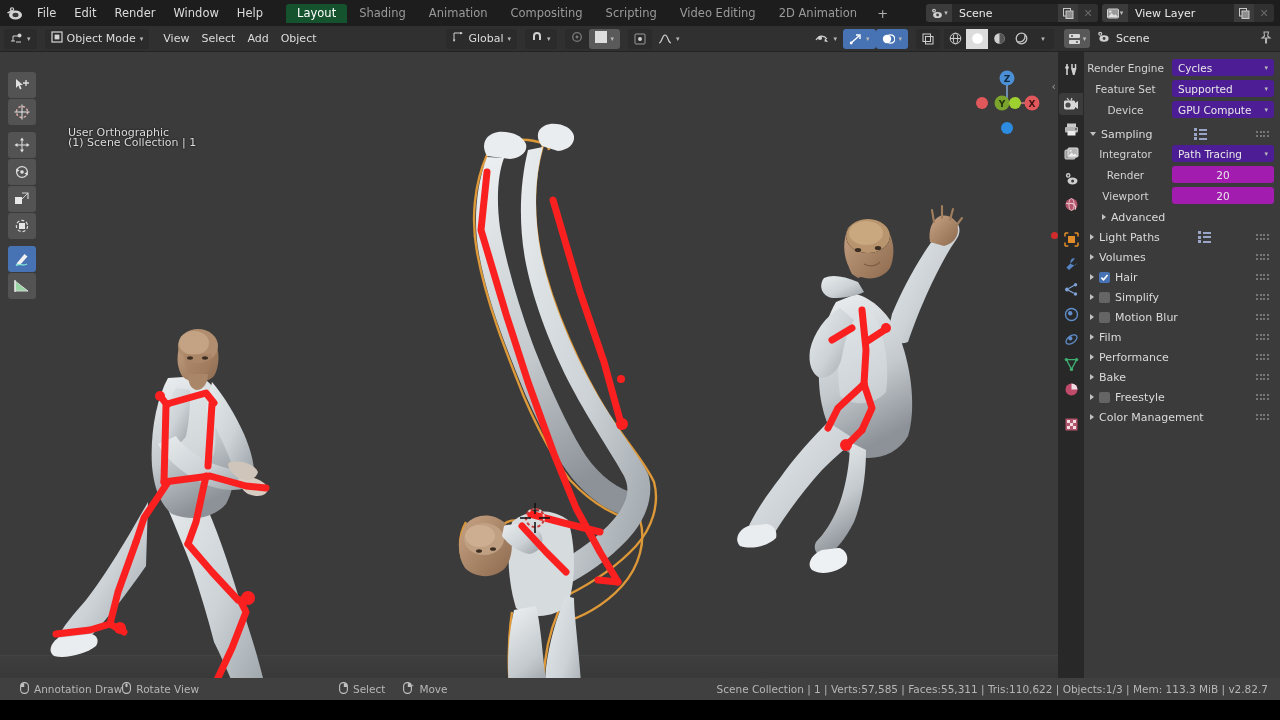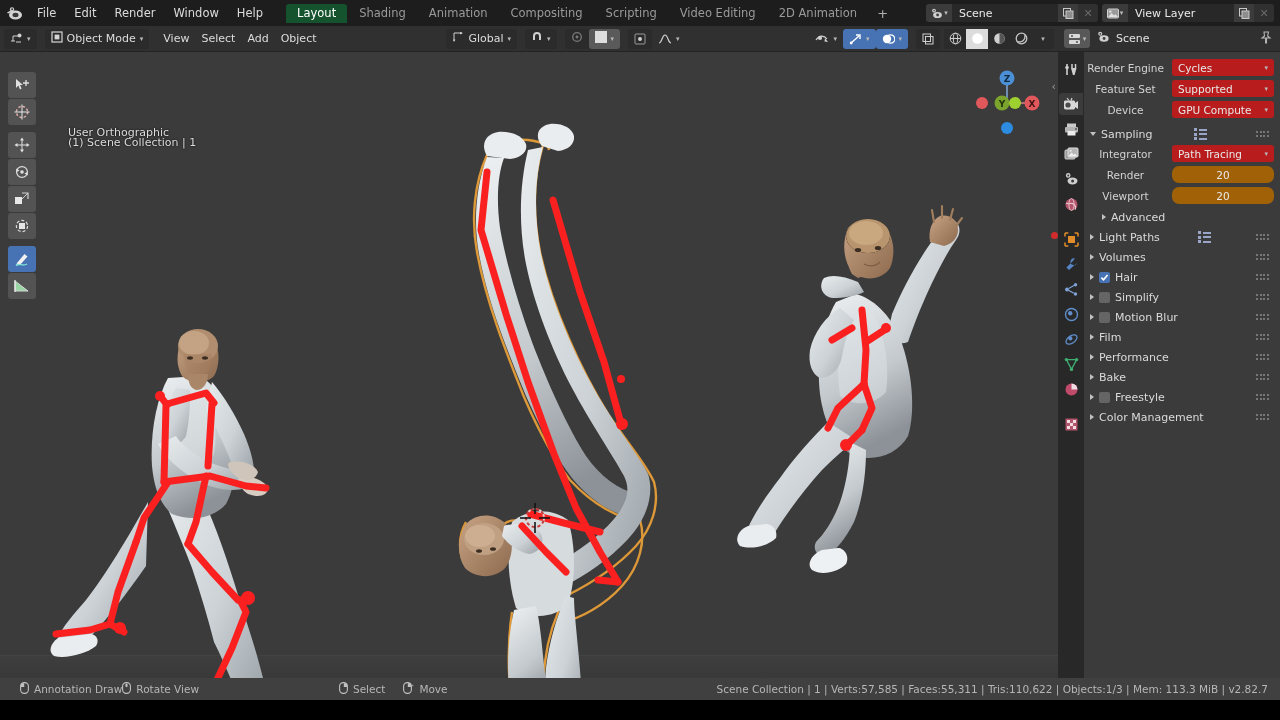--- a/index.html
+++ b/index.html
@@ -102,25 +102,25 @@
   .props-body { display: flex; height: 626px; }
   .tabcol { width: 26px; background: #282828; padding-top: 6px; display: flex; flex-direction: column; align-items: center; gap: 3px; }
   .tabcol .tab { width: 24px; height: 22px; display: flex; align-items: center; justify-content: center; border-radius: 3px 0 0 3px; }
   .tabcol .tab.active { background: #3b3b3b; }
   .tabcol .gapgrp { height: 7px; }
   .propcontent { flex: 1; background: #3b3b3b; padding: 6px 6px 0 2px; }
 
   .prow { display: flex; align-items: center; height: 19px; margin-bottom: 2px; }
   .plabel { width: 86px; text-align: center; padding-right: 7px; font-size: 10.5px; color: #d2d2d2; }
   .pfield {
-    flex: 1; height: 17px; background: #b91c1c; border-radius: 3px;
+    flex: 1; height: 17px; background: #4c1d95; border-radius: 3px;
     display: flex; align-items: center; padding: 0 6px; font-size: 10.5px; color: #e8e8e8;
   }
   .pfield .chev { margin-left: auto; }
-  .pfield.num { justify-content: center; background: #a16207; border-radius: 7px; }
+  .pfield.num { justify-content: center; background: #a21caf; }
   .panel-head { display: flex; align-items: center; height: 20px; gap: 5px; padding-left: 4px; font-size: 11px; color: #dadada; }
   .tri { width: 0;height:0; border-left: 4.5px solid #c2c2c2; border-top: 3.5px solid transparent; border-bottom: 3.5px solid transparent; }
   .tri.open { border-left: 3.5px solid transparent; border-right: 3.5px solid transparent; border-top: 4.5px solid #c2c2c2; border-bottom:0; }
   .cbx { width: 11px; height: 11px; border-radius: 2px; background: #656565; display:flex;align-items:center;justify-content:center; }
   .cbx.on { background: #4772b3; }
   .dots { margin-left: auto; display: grid; grid-template-columns: repeat(4, 2px); gap: 1.6px; margin-right: 5px; }
   .dots i { width: 2px; height: 2px; background: #777; display:block; }
   .dots.two { grid-template-rows: repeat(2, 2px); }
   .listicon { margin-left: auto; margin-right: 8px; display:flex; flex-direction:column; gap:1.5px;}
   .listicon span { display:flex; gap:2px; align-items:center;}

